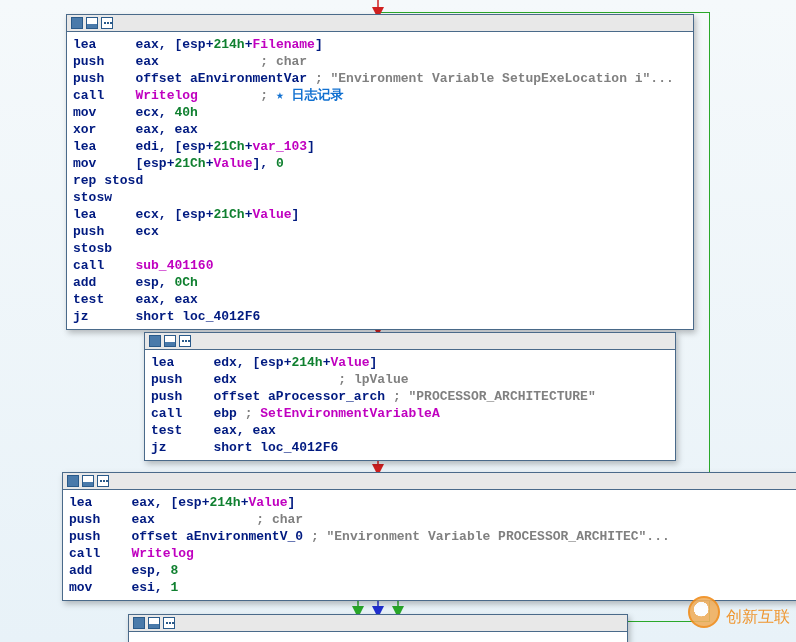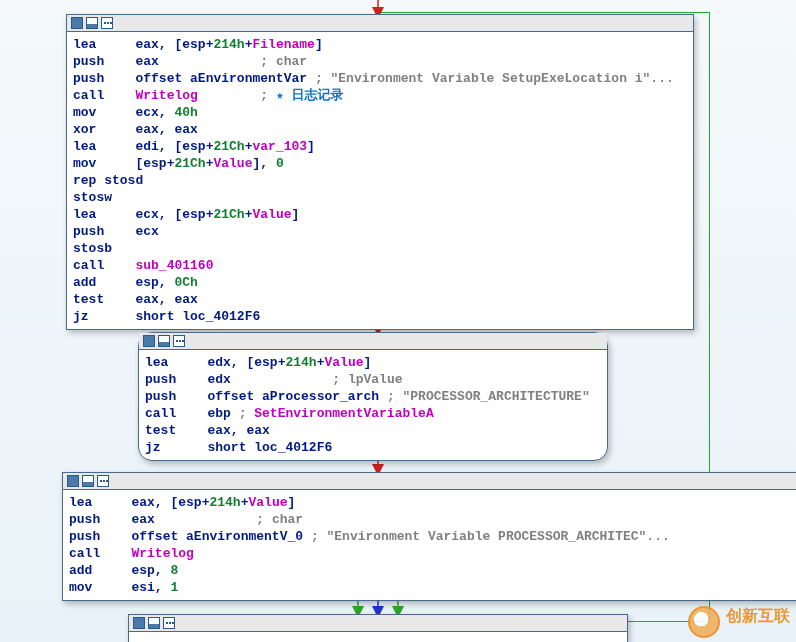--- a/index.html
+++ b/index.html
@@ -53,26 +53,26 @@
   .ann  { color: #1070d0; }  
   .pun  { color: #001a80; }
   .frame-green {
     position: absolute;
     border: 1px solid #2aa82a;
     pointer-events: none;
   }
   .watermark {
     position: absolute;
     right: 6px;
-    bottom: 4px;
+    bottom: 14px;
     display: flex;
-    align-items: flex-start;
+    align-items: flex-end;
     gap: 6px;
     font-family: "Microsoft YaHei", sans-serif;
-    font-weight: bold;
+    font-weight: normal;
     color: #f08c1a;
     font-size: 16px;
     opacity: 0.9;
   }
   .wm-logo {
     width: 32px; height: 32px; border: 2px solid #f08c1a; border-radius: 50%;
     position: relative;
     background: radial-gradient(circle at 40% 40%, #fff 30%, #f0b060 31%);
   }
 </style>
@@ -121,21 +121,21 @@
 <span class="kw">lea</span><span class="kw">     </span><span class="kw">ecx</span><span class="kw">, [</span><span class="kw">esp</span><span class="kw">+</span><span class="num">21Ch</span><span class="kw">+</span><span class="id">Value</span><span class="pun">]</span>
 <span class="kw">push</span><span class="kw">    </span><span class="kw">ecx</span>
 <span class="kw">stosb</span>
 <span class="kw">call</span><span class="kw">    </span><span class="id">sub_401160</span>
 <span class="kw">add</span><span class="kw">     </span><span class="kw">esp</span><span class="kw">, </span><span class="num">0Ch</span>
 <span class="kw">test</span><span class="kw">    </span><span class="kw">eax</span><span class="kw">, </span><span class="kw">eax</span>
 <span class="kw">jz</span><span class="kw">      </span><span class="kw">short loc_4012F6</span>
 </div>
 </div>
 
-<div class="node" style="left:138px; top:332px; width:470px;border-radius:14px;">
+<div class="node" style="left:144px; top:332px; width:532px;">
   <div class="titlebar">
     <span class="tb-icon"></span>
     <span class="tb-icon chart"></span>
     <span class="tb-icon dots"></span>
   </div>
   <div class="codebody"><span class="kw">lea</span><span class="kw">     </span><span class="kw">edx</span><span class="kw">, [</span><span class="kw">esp</span><span class="kw">+</span><span class="num">214h</span><span class="kw">+</span><span class="id">Value</span><span class="pun">]</span>
 <span class="kw">push</span><span class="kw">    </span><span class="kw">edx</span><span class="str">             ; </span><span class="str">lpValue</span>
 <span class="kw">push</span><span class="kw">    </span><span class="kw">offset aProcessor_arch</span><span class="str"> ; </span><span class="str">"PROCESSOR_ARCHITECTURE"</span>
 <span class="kw">call</span><span class="kw">    </span><span class="kw">ebp</span><span class="str"> ; </span><span class="id">SetEnvironmentVariableA</span>
 <span class="kw">test</span><span class="kw">    </span><span class="kw">eax</span><span class="kw">, </span><span class="kw">eax</span>

